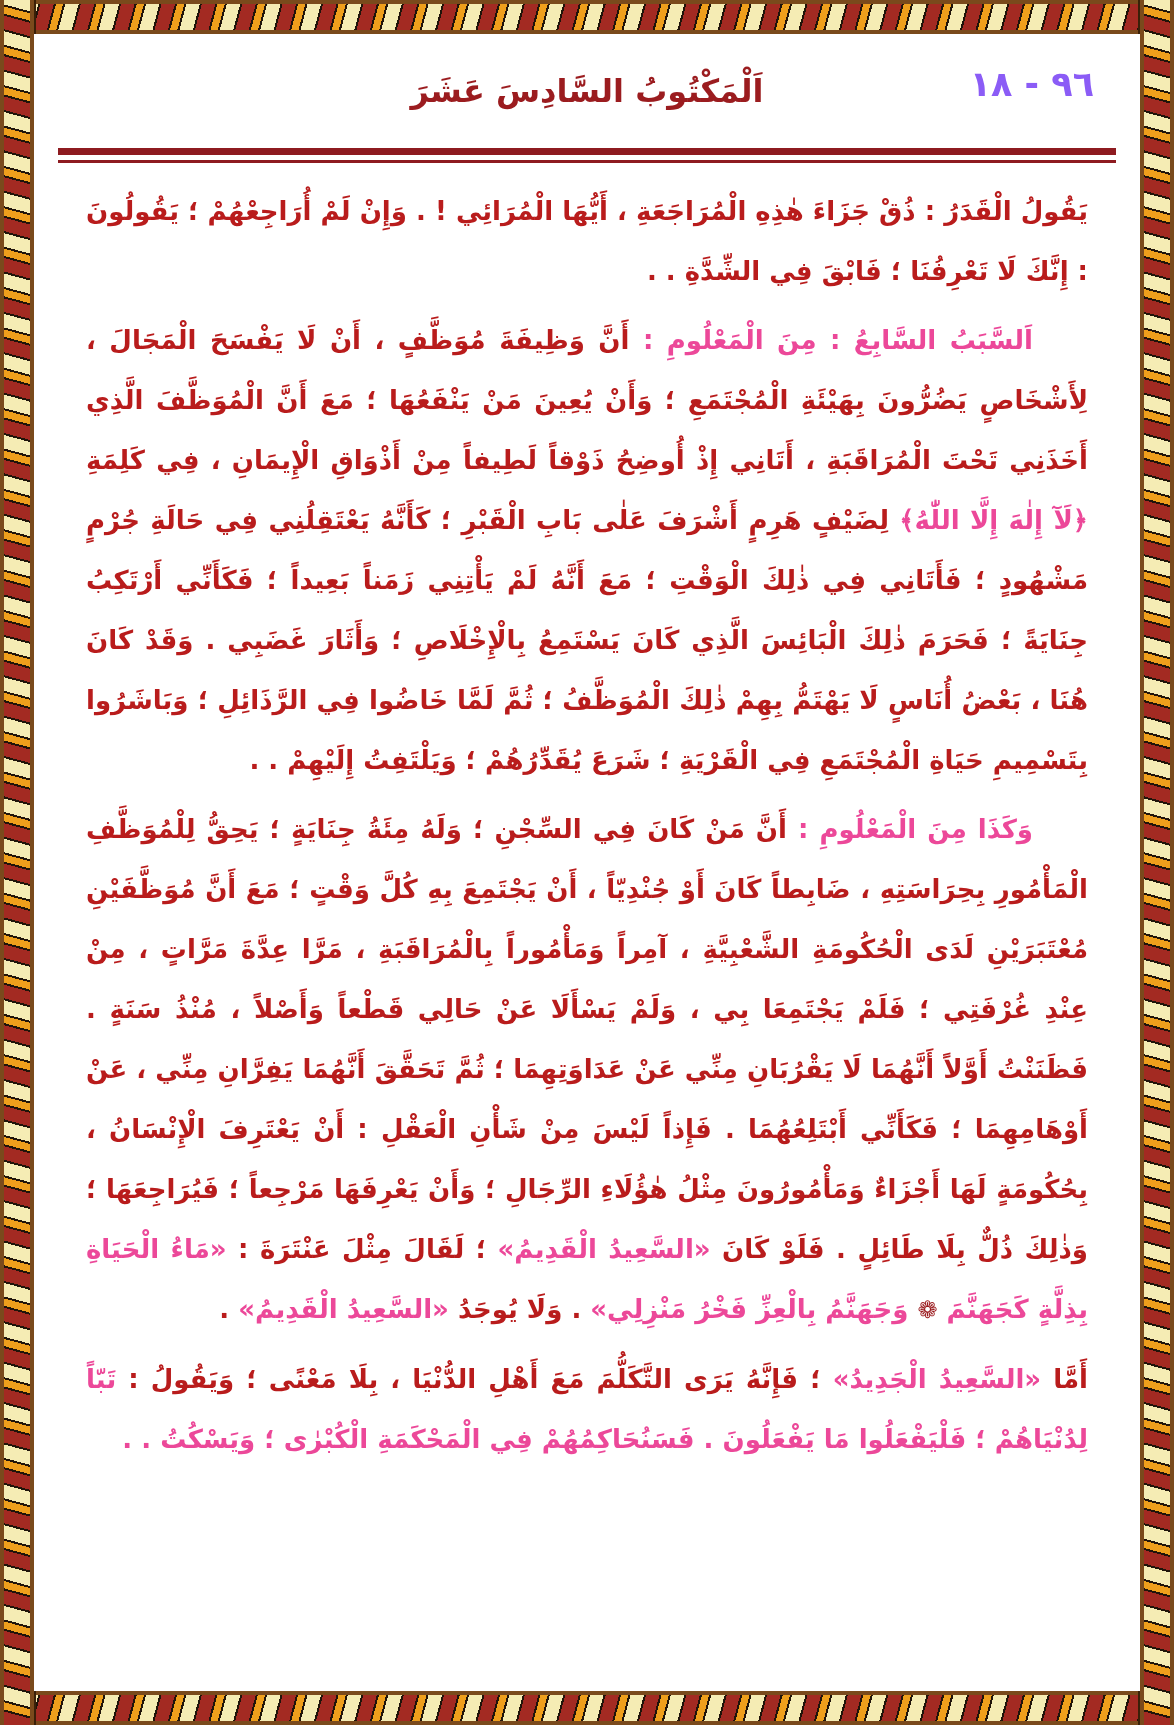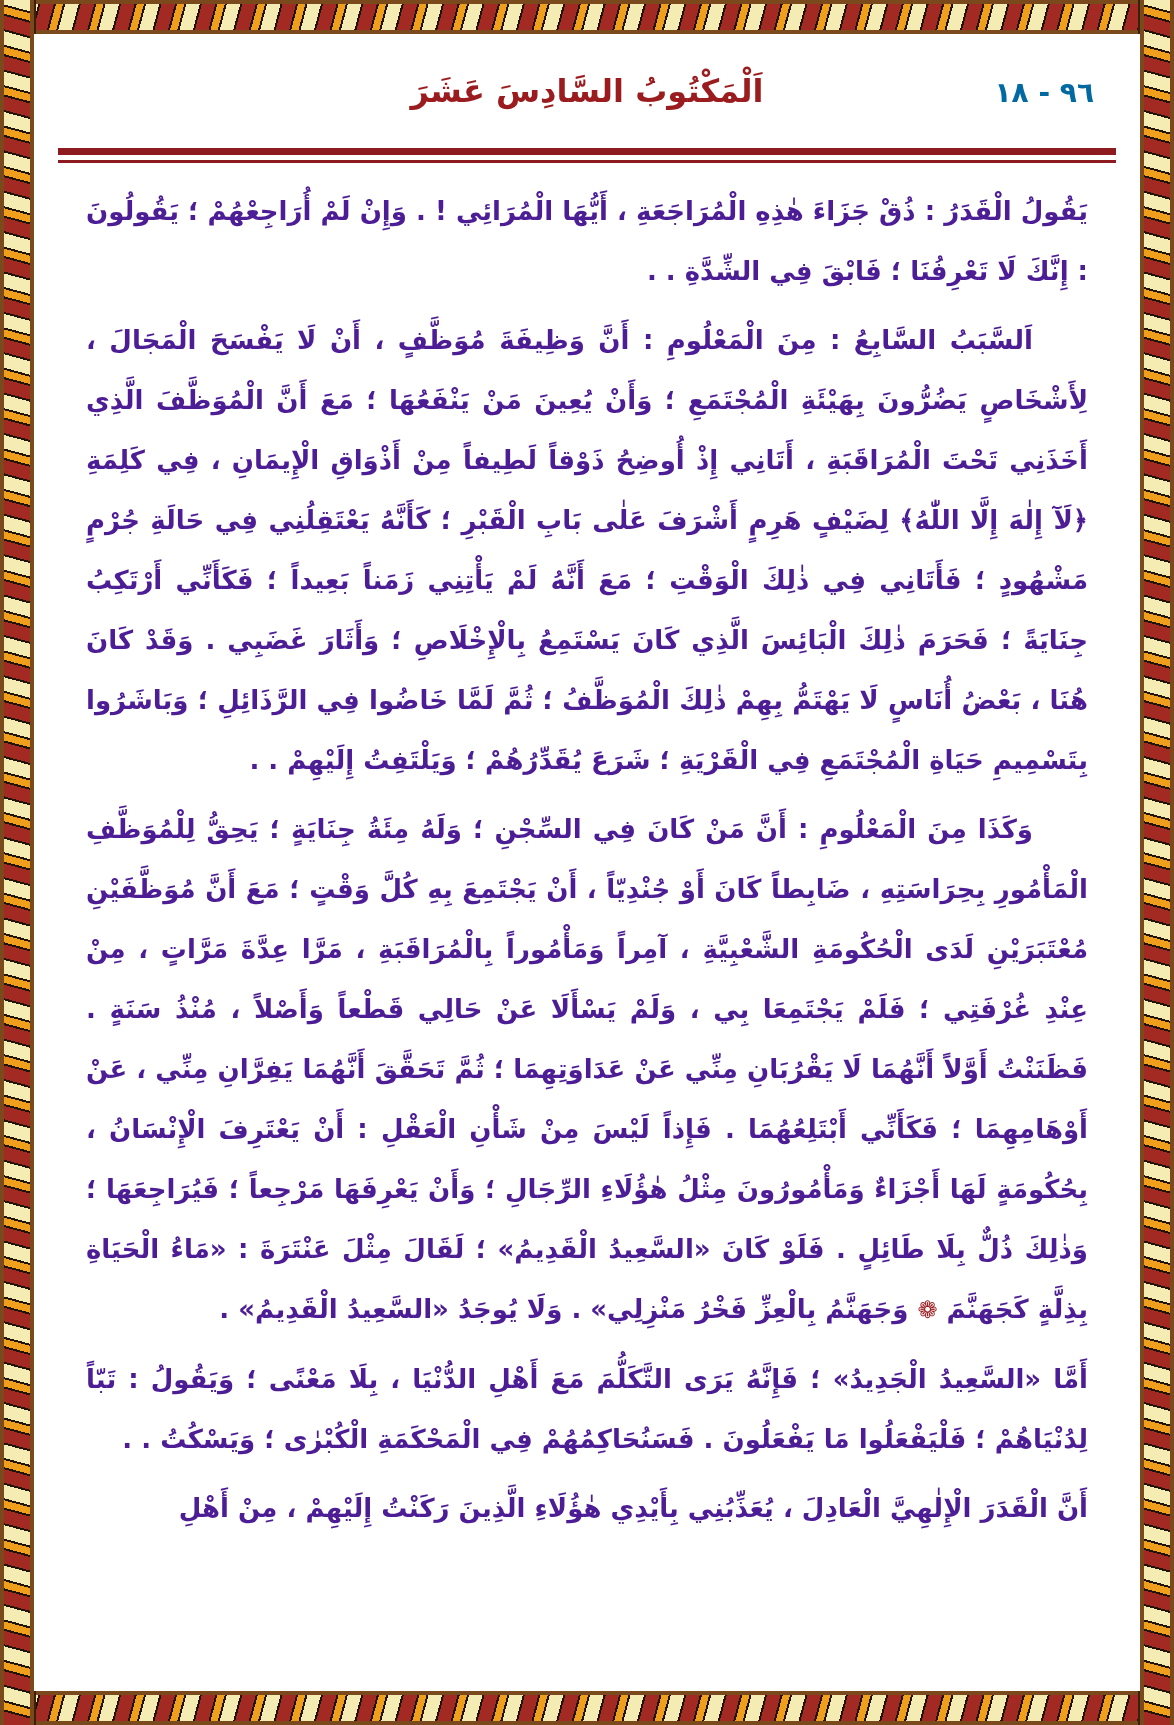--- a/index.html
+++ b/index.html
@@ -42,43 +42,43 @@
     background:#ffffff;
     overflow:hidden;
   }
   .header{position:relative;height:84px;}
   .page-title{
     position:absolute;left:0;right:0;top:16px;
     text-align:center;
     font-size:32px;font-weight:bold;color:#9b1c1f;
   }
   .page-number{
-    position:absolute;right:-6px;top:20px;
-    font-size:28px;font-weight:bold;color:#0369a1;
+    position:absolute;right:-6px;top:8px;
+    font-size:35px;font-weight:bold;color:#8b5cf6;
     letter-spacing:2px;
   }
   .double-rule{
     height:5px;
     margin:8px -28px 18px -28px;
     border-top:7px solid #8e1b20;
     border-bottom:3px solid #8e1b20;
   }
   .para{
     margin:9px 0 0 0;
     font-size:26px;
     line-height:60px;
     font-weight:bold;
     color:#161616;
     text-align:justify;
     text-align-last:right;
   }
   .para.indent{text-indent:55px;}
   .para.heading-line{text-indent:78px;margin-top:14px;}
-  .seg.red{color:#4c1d95;}
-  .seg.black{color:#4c1d95;}
+  .seg.red{color:#ec4899;}
+  .seg.black{color:#b91c1c;}
   .rosette{color:#9b1c1f;font-size:24px;}
 </style>
 </head>
 <body>
 
 <div class="page">
 
   <div class="frame frame-h frame-top"></div>
   <div class="frame frame-h frame-bottom"></div>
   <div class="frame frame-v frame-left"></div>
@@ -95,16 +95,15 @@
 
     <p class="para"><span class="seg black">يَقُولُ الْقَدَرُ : ذُقْ جَزَاءَ هٰذِهِ الْمُرَاجَعَةِ ، أَيُّهَا الْمُرَائِي ! . وَإِنْ لَمْ أُرَاجِعْهُمْ ؛ يَقُولُونَ : إِنَّكَ لَا تَعْرِفُنَا ؛ فَابْقَ فِي الشِّدَّةِ . .</span></p>
 
     <p class="para indent"><span class="seg red">اَلسَّبَبُ السَّابِعُ : مِنَ الْمَعْلُومِ : </span><span class="seg black">أَنَّ وَظِيفَةَ مُوَظَّفٍ ، أَنْ لَا يَفْسَحَ الْمَجَالَ ، لِأَشْخَاصٍ يَضُرُّونَ بِهَيْئَةِ الْمُجْتَمَعِ ؛ وَأَنْ يُعِينَ مَنْ يَنْفَعُهَا ؛ مَعَ أَنَّ الْمُوَظَّفَ الَّذِي أَخَذَنِي تَحْتَ الْمُرَاقَبَةِ ، أَتَانِي إِذْ أُوضِحُ ذَوْقاً لَطِيفاً مِنْ أَذْوَاقِ الْإِيمَانِ ، فِي كَلِمَةِ </span><span class="seg red">﴿لَآ إِلٰهَ إِلَّا اللّٰهُ﴾</span><span class="seg black"> لِضَيْفٍ هَرِمٍ أَشْرَفَ عَلٰى بَابِ الْقَبْرِ ؛ كَأَنَّهُ يَعْتَقِلُنِي فِي حَالَةِ جُرْمٍ مَشْهُودٍ ؛ فَأَتَانِي فِي ذٰلِكَ الْوَقْتِ ؛ مَعَ أَنَّهُ لَمْ يَأْتِنِي زَمَناً بَعِيداً ؛ فَكَأَنِّي أَرْتَكِبُ جِنَايَةً ؛ فَحَرَمَ ذٰلِكَ الْبَائِسَ الَّذِي كَانَ يَسْتَمِعُ بِالْإِخْلَاصِ ؛ وَأَثَارَ غَضَبِي . وَقَدْ كَانَ هُنَا ، بَعْضُ أُنَاسٍ لَا يَهْتَمُّ بِهِمْ ذٰلِكَ الْمُوَظَّفُ ؛ ثُمَّ لَمَّا خَاضُوا فِي الرَّذَائِلِ ؛ وَبَاشَرُوا بِتَسْمِيمِ حَيَاةِ الْمُجْتَمَعِ فِي الْقَرْيَةِ ؛ شَرَعَ يُقَدِّرُهُمْ ؛ وَيَلْتَفِتُ إِلَيْهِمْ . .</span></p>
 
     <p class="para indent"><span class="seg red">وَكَذَا مِنَ الْمَعْلُومِ : </span><span class="seg black">أَنَّ مَنْ كَانَ فِي السِّجْنِ ؛ وَلَهُ مِئَةُ جِنَايَةٍ ؛ يَحِقُّ لِلْمُوَظَّفِ الْمَأْمُورِ بِحِرَاسَتِهِ ، ضَابِطاً كَانَ أَوْ جُنْدِيّاً ، أَنْ يَجْتَمِعَ بِهِ كُلَّ وَقْتٍ ؛ مَعَ أَنَّ مُوَظَّفَيْنِ مُعْتَبَرَيْنِ لَدَى الْحُكُومَةِ الشَّعْبِيَّةِ ، آمِراً وَمَأْمُوراً بِالْمُرَاقَبَةِ ، مَرَّا عِدَّةَ مَرَّاتٍ ، مِنْ عِنْدِ غُرْفَتِي ؛ فَلَمْ يَجْتَمِعَا بِي ، وَلَمْ يَسْأَلَا عَنْ حَالِي قَطْعاً وَأَصْلاً ، مُنْذُ سَنَةٍ . فَظَنَنْتُ أَوَّلاً أَنَّهُمَا لَا يَقْرُبَانِ مِنِّي عَنْ عَدَاوَتِهِمَا ؛ ثُمَّ تَحَقَّقَ أَنَّهُمَا يَفِرَّانِ مِنِّي ، عَنْ أَوْهَامِهِمَا ؛ فَكَأَنِّي أَبْتَلِعُهُمَا . فَإِذاً لَيْسَ مِنْ شَأْنِ الْعَقْلِ : أَنْ يَعْتَرِفَ الْإِنْسَانُ ، بِحُكُومَةٍ لَهَا أَجْزَاءٌ وَمَأْمُورُونَ مِثْلُ هٰؤُلَاءِ الرِّجَالِ ؛ وَأَنْ يَعْرِفَهَا مَرْجِعاً ؛ فَيُرَاجِعَهَا ؛ وَذٰلِكَ ذُلٌّ بِلَا طَائِلٍ . فَلَوْ كَانَ </span><span class="seg red">«السَّعِيدُ الْقَدِيمُ»</span><span class="seg black"> ؛ لَقَالَ مِثْلَ عَنْتَرَةَ : </span><span class="seg red">«مَاءُ الْحَيَاةِ بِذِلَّةٍ كَجَهَنَّمَ </span><span class="seg rosette">❁</span><span class="seg red"> وَجَهَنَّمُ بِالْعِزِّ فَخْرُ مَنْزِلِي»</span><span class="seg black"> . وَلَا يُوجَدُ </span><span class="seg red">«السَّعِيدُ الْقَدِيمُ»</span><span class="seg black"> .</span></p>
 
     <p class="para"><span class="seg black">أَمَّا </span><span class="seg red">«السَّعِيدُ الْجَدِيدُ»</span><span class="seg black"> ؛ فَإِنَّهُ يَرَى التَّكَلُّمَ مَعَ أَهْلِ الدُّنْيَا ، بِلَا مَعْنًى ؛ وَيَقُولُ : </span><span class="seg red">تَبّاً لِدُنْيَاهُمْ ؛ فَلْيَفْعَلُوا مَا يَفْعَلُونَ . فَسَنُحَاكِمُهُمْ فِي الْمَحْكَمَةِ الْكُبْرٰى ؛ وَيَسْكُتُ . .</span></p>
 
 
-    <p class="para"><span class="seg red">أَنَّ الْقَدَرَ الْإِلٰهِيَّ الْعَادِلَ ، يُعَذِّبُنِي بِأَيْدِي هٰؤُلَاءِ الَّذِينَ رَكَنْتُ إِلَيْهِمْ ، مِنْ أَهْلِ</span></p>
 
   </div>
 </div>
 
 </body></html>

